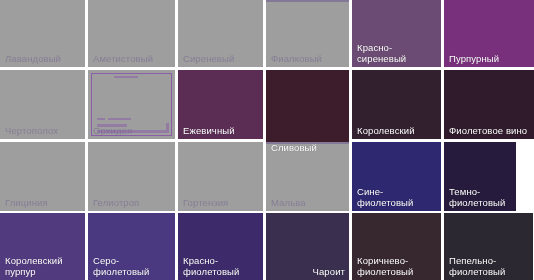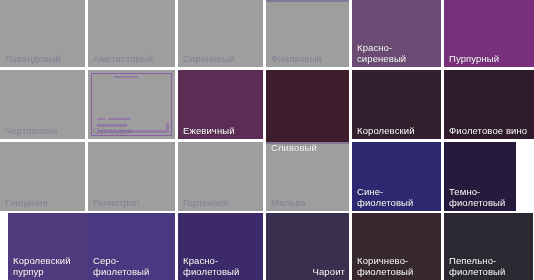--- a/index.html
+++ b/index.html
@@ -157,21 +157,21 @@
       <div class="caption">Мальва</div>
     </div>
     <div class="tile" style="left: 352px; top: 142px; width: 89px; height: 69px;">
       <div class="fill" style="background: rgb(46, 40, 112);"></div>
       <div class="caption">Сине-фиолетовый</div>
     </div>
     <div class="tile" style="left: 444px; top: 142px; width: 72px; height: 69px;">
       <div class="fill" style="background: rgb(39, 27, 61);"></div>
       <div class="caption">Темно-фиолетовый</div>
     </div>
-    <div class="tile" style="left: 8px; top: 213px; width: 85px; height: 67px;">
+    <div class="tile" style="left: 0px; top: 213px; width: 85px; height: 67px;">
       <div class="fill" style="background: rgb(82, 58, 126);"></div>
       <div class="caption">Королевский пурпур</div>
     </div>
     <div class="tile" style="left: 88px; top: 213px; width: 87px; height: 67px;">
       <div class="fill" style="background: rgb(74, 56, 128);"></div>
       <div class="caption">Серо-фиолетовый</div>
     </div>
     <div class="tile" style="left: 178px; top: 213px; width: 85px; height: 67px;">
       <div class="fill" style="background: rgb(61, 42, 107);"></div>
       <div class="caption">Красно-фиолетовый</div>

